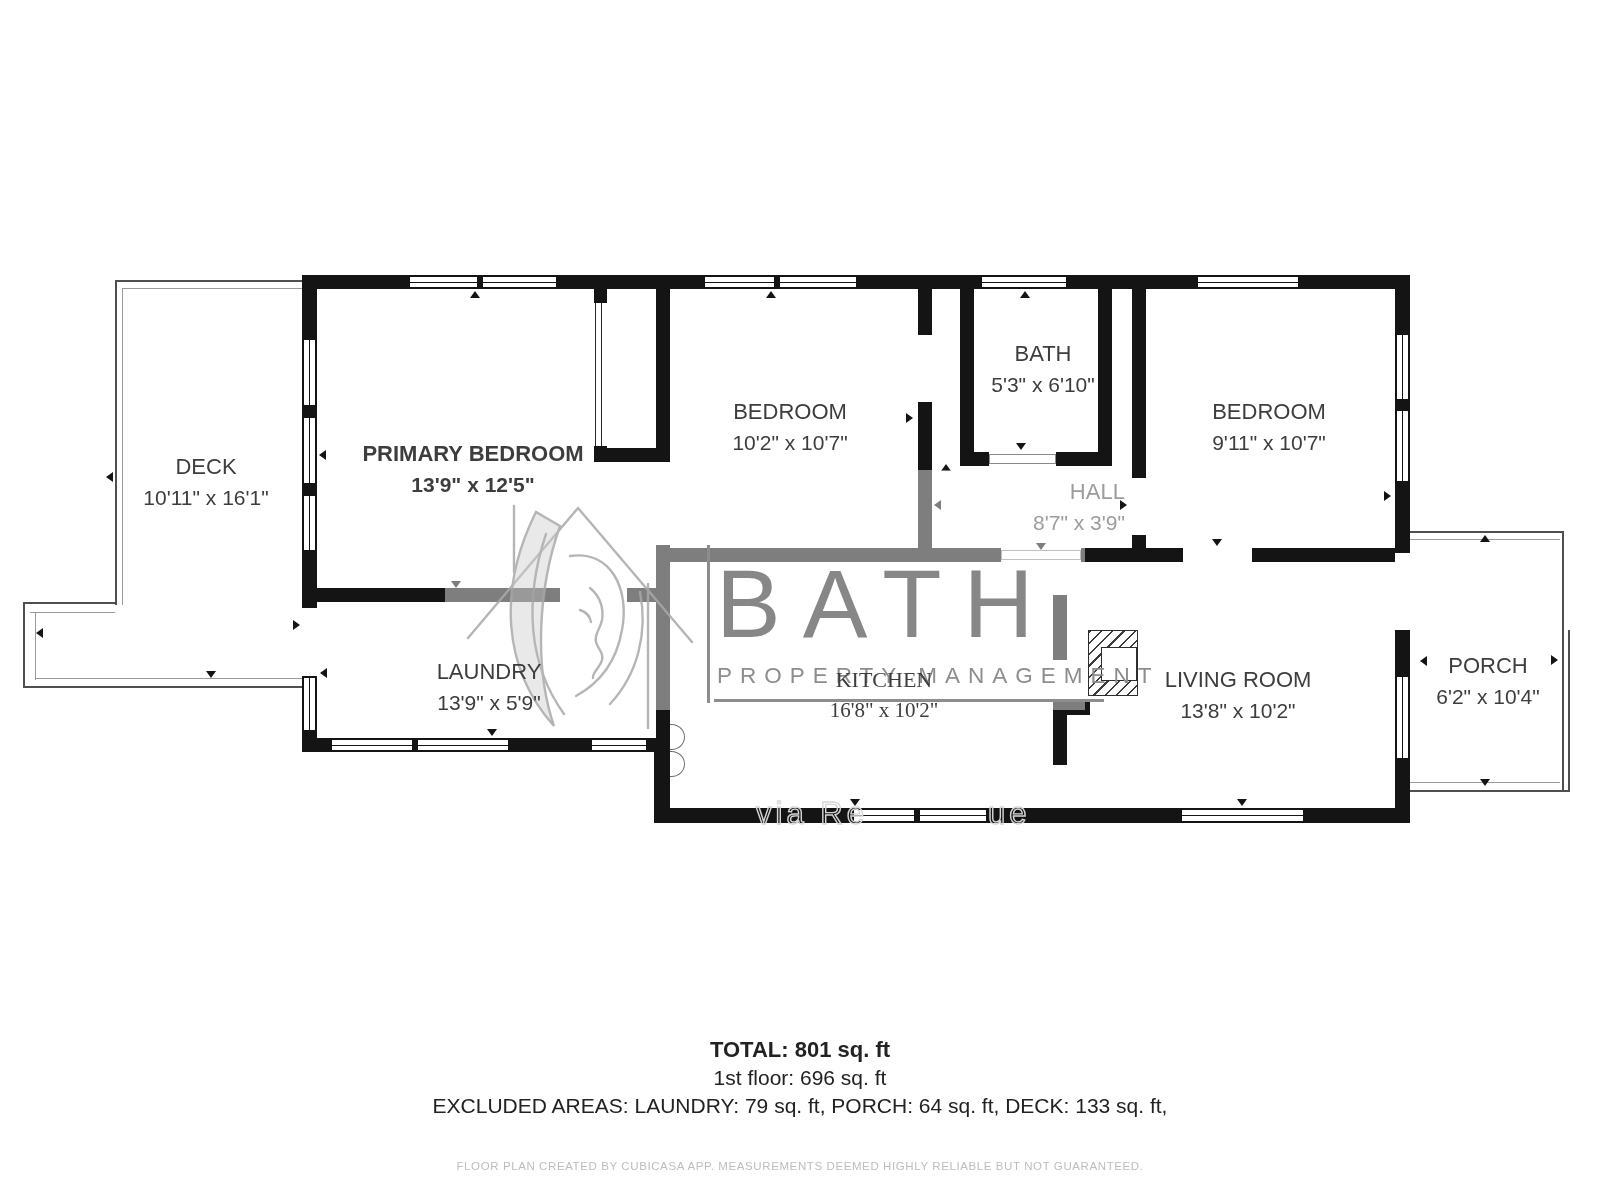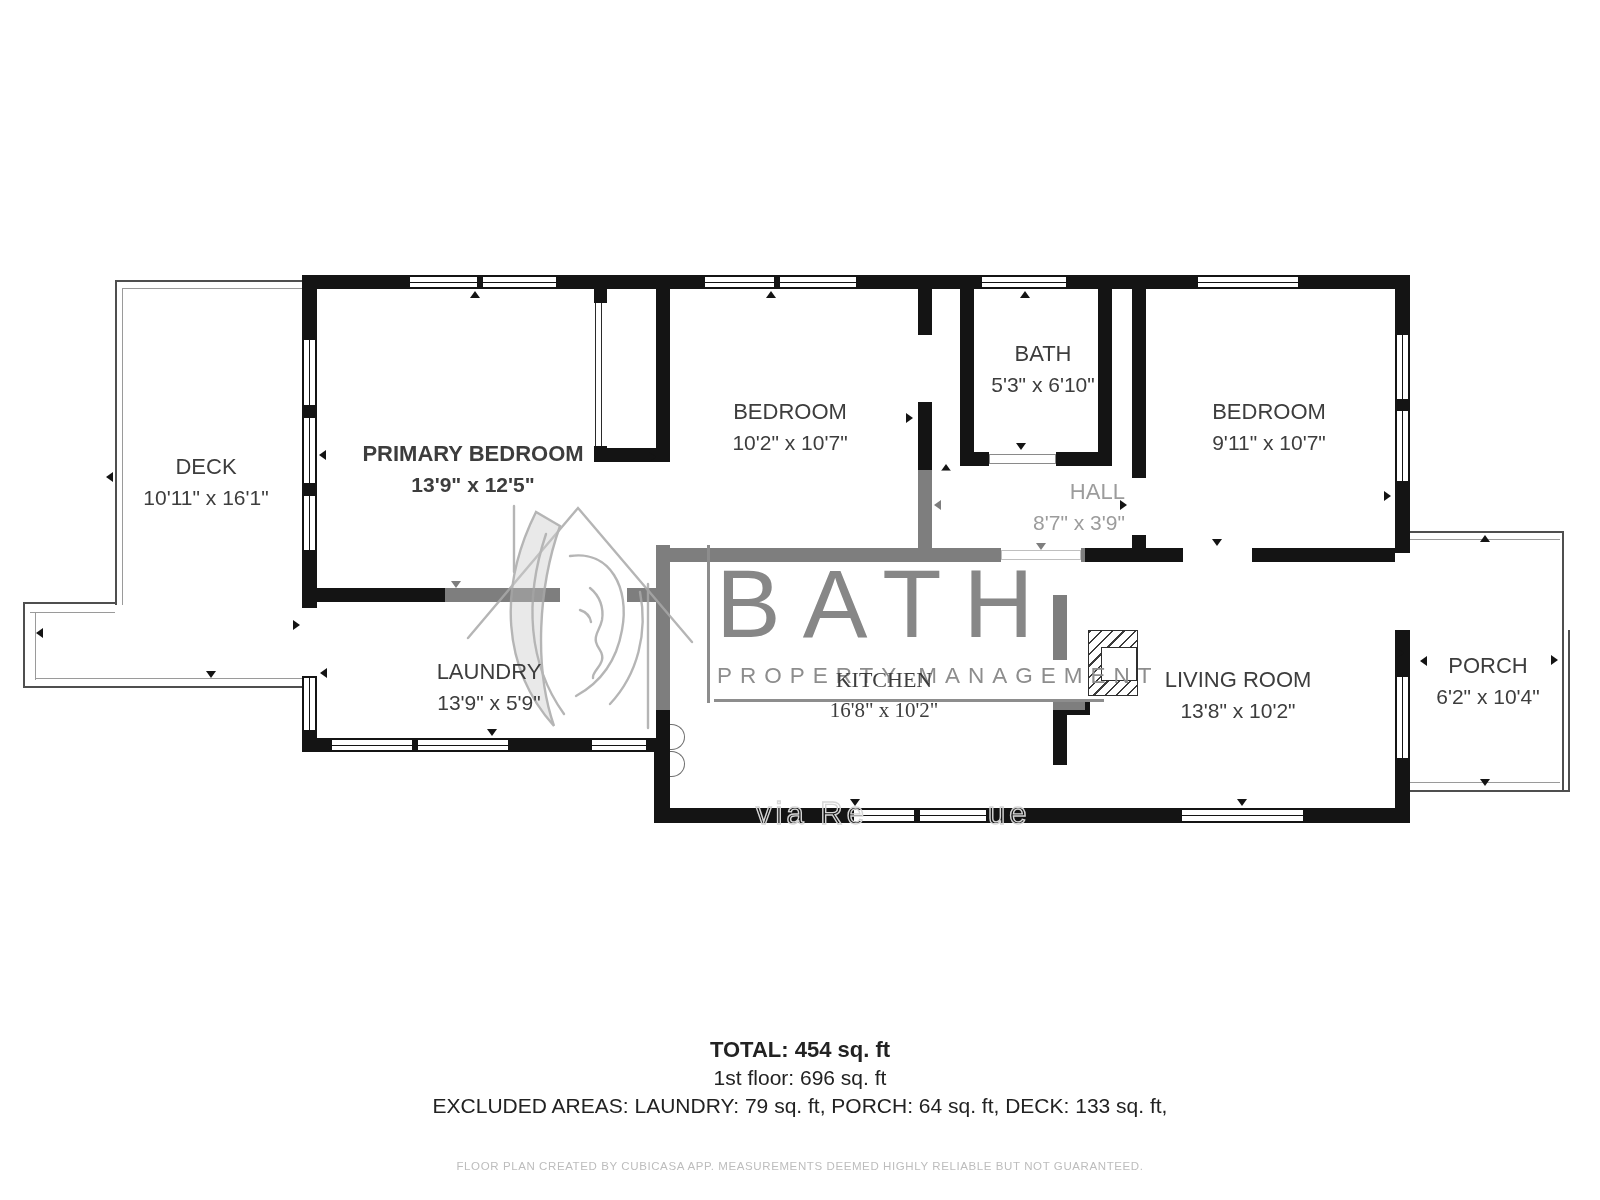--- a/index.html
+++ b/index.html
@@ -244,20 +244,20 @@
   <div class="room-label" style="left:1238px;top:664px;">
     <div>LIVING ROOM</div>
     <div class="dims">13'8" x 10'2"</div>
   </div>
   <div class="room-label" style="left:1488px;top:650px;">
     <div>PORCH</div>
     <div class="dims">6'2" x 10'4"</div>
   </div>
 
   <div class="summary">
-    <div class="total">TOTAL: 454 sq. ft</div>
+    <div class="total">TOTAL: 801 sq. ft</div>
     <div class="line">1st floor: 696 sq. ft</div>
     <div class="line">EXCLUDED AREAS: LAUNDRY: 79 sq. ft, PORCH: 64 sq. ft, DECK: 133 sq. ft,</div>
   </div>
 
   <div class="footer-note">FLOOR PLAN CREATED BY CUBICASA APP. MEASUREMENTS DEEMED HIGHLY RELIABLE BUT NOT GUARANTEED.</div>
 
 </div>
 
 </body></html>

